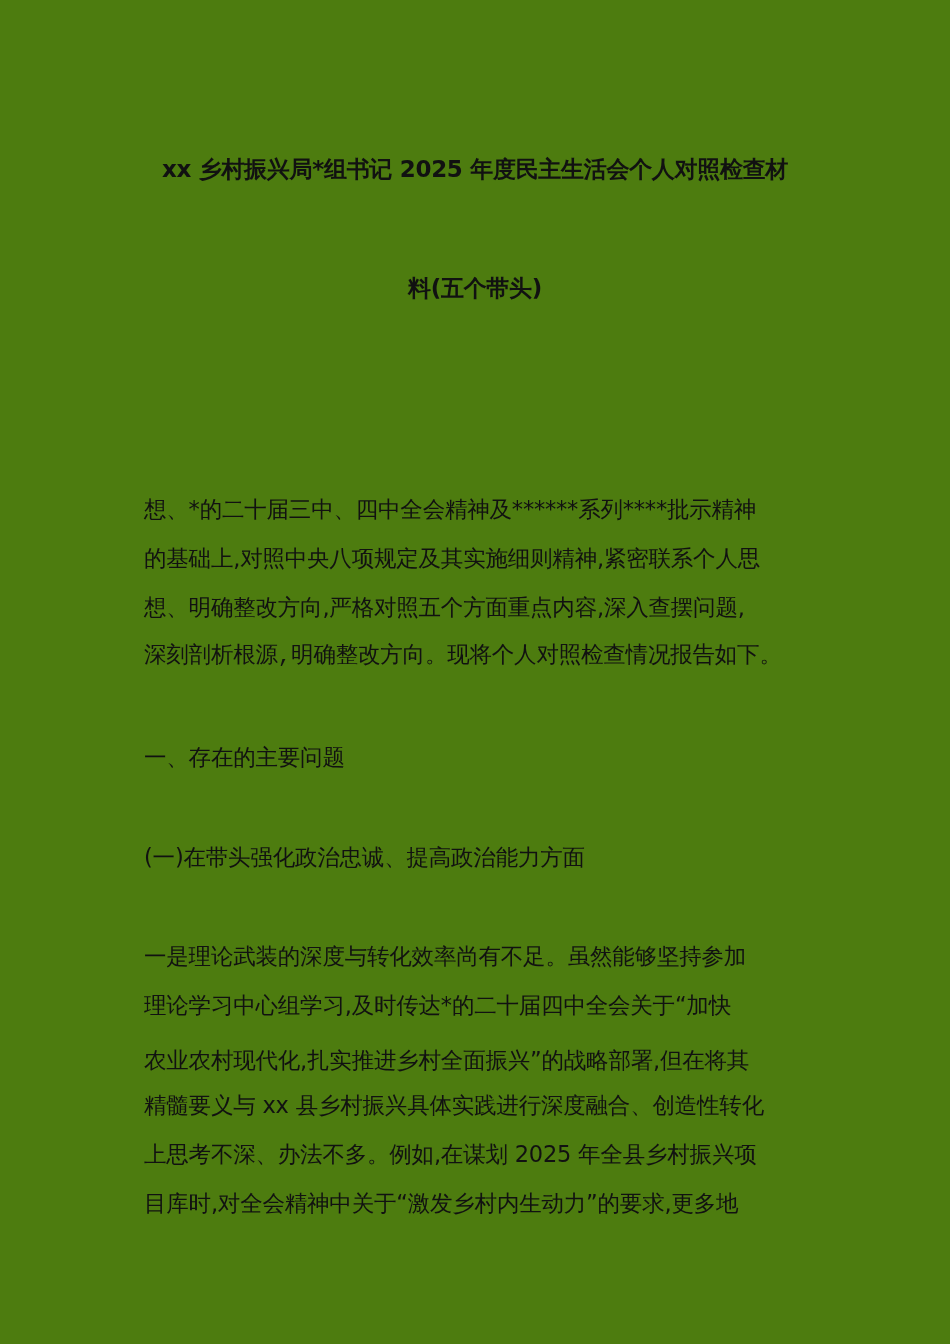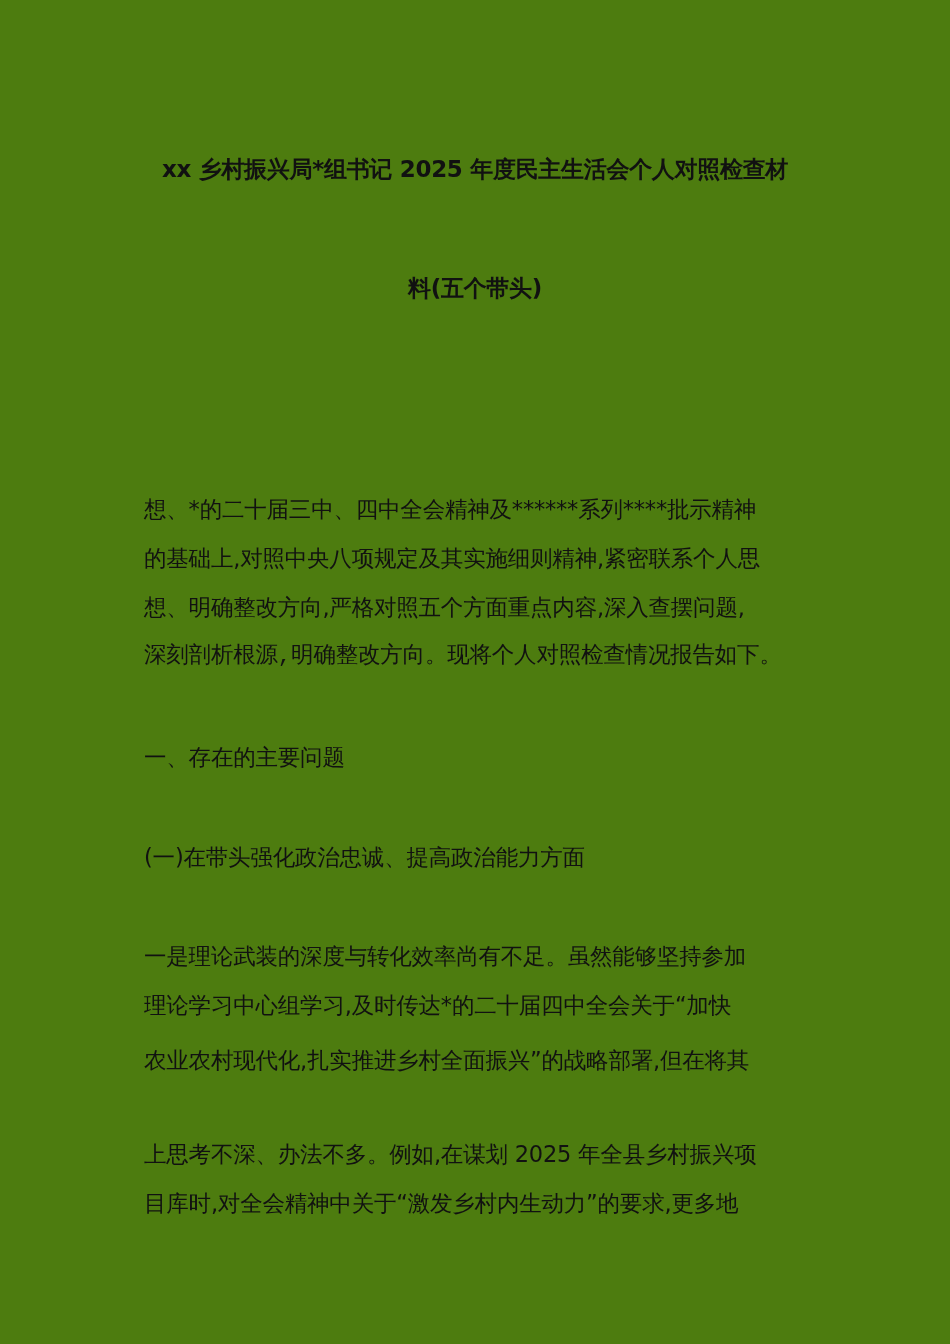--- a/index.html
+++ b/index.html
@@ -56,16 +56,17 @@
   <div class="line" style="top:592px;">想、明确整改方向,严格对照五个方面重点内容,深入查摆问题,</div>
   <div class="line" style="top:641px;font-family:Liberation Mono, monospace;">深刻剖析根源,明确整改方向。现将个人对照检查情况报告如下。</div>
 
   <div class="line" style="top:742px;">一、存在的主要问题</div>
 
   <div class="line" style="top:842px;">(一)在带头强化政治忠诚、提高政治能力方面</div>
 
   <div class="line" style="top:941px;">一是理论武装的深度与转化效率尚有不足。虽然能够坚持参加</div>
   <div class="line" style="top:990px;">理论学习中心组学习,及时传达*的二十届四中全会关于“加快</div>
   <div class="line" style="top:1039px;margin-top:6px;">农业农村现代化,扎实推进乡村全面振兴”的战略部署,但在将其</div>
+  <div class="line" style="top:1090px;">精髓要义与 xx 县乡村振兴具体实践进行深度融合、创造性转化</div>
   <div class="line" style="top:1139px;">上思考不深、办法不多。例如,在谋划 2025 年全县乡村振兴项</div>
   <div class="line" style="top:1188px;">目库时,对全会精神中关于“激发乡村内生动力”的要求,更多地</div>
 
 </div>
 
 </body></html>

